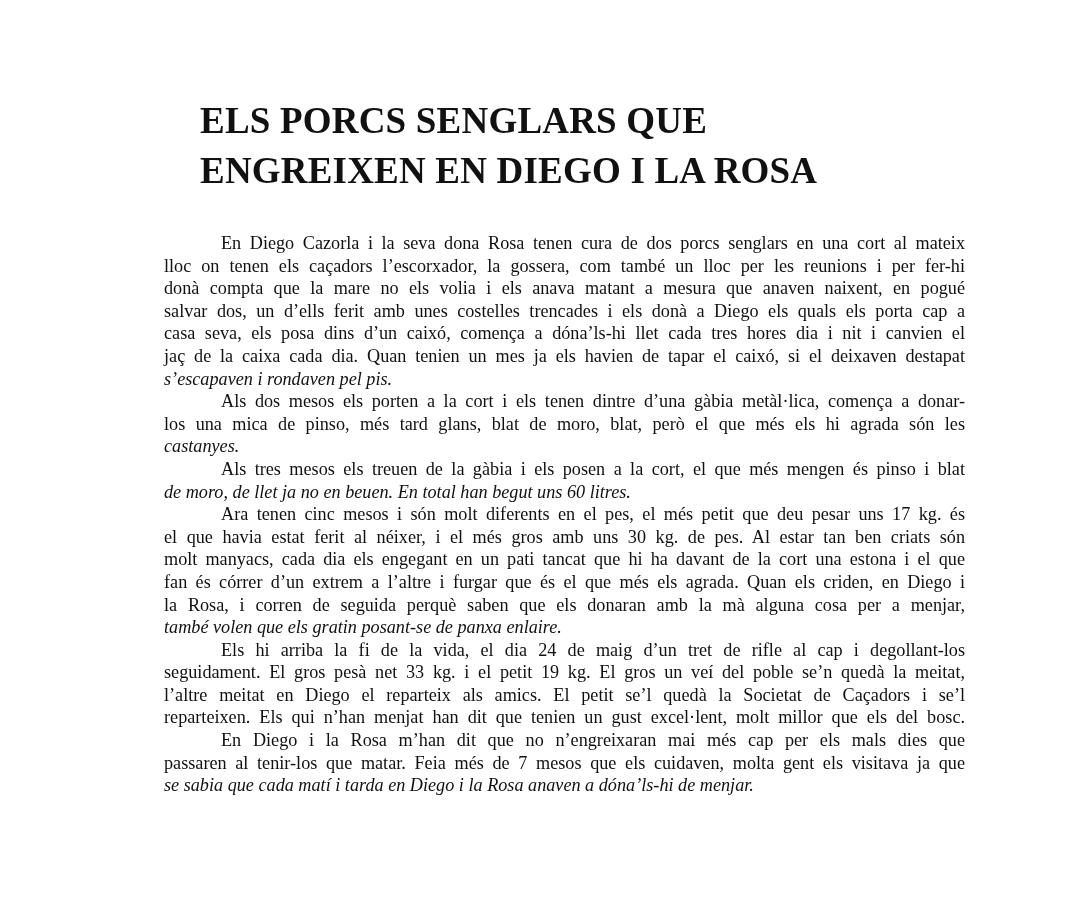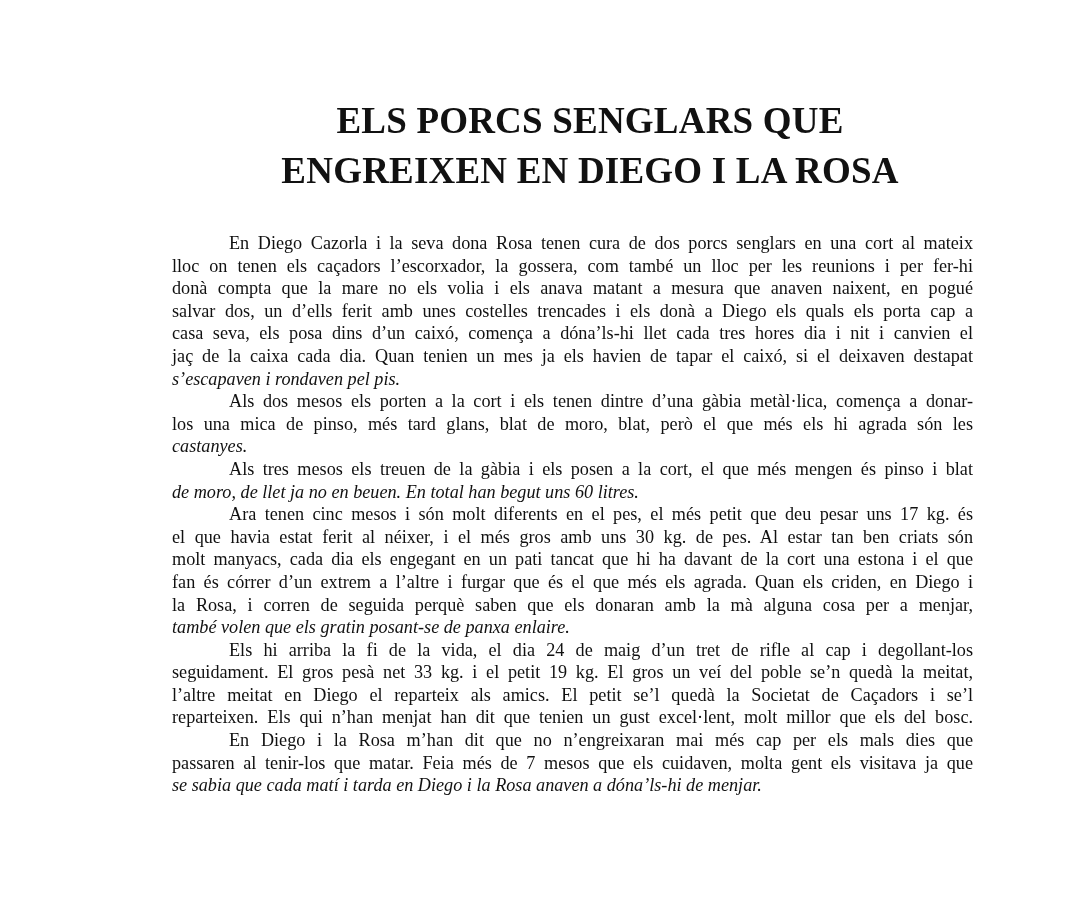--- a/index.html
+++ b/index.html
@@ -13,31 +13,30 @@
       position: relative;
       overflow: hidden;
       font-family: "Liberation Serif", "DejaVu Serif", serif;
       color: #111111;
     }
     .title {
       position: absolute;
       left: 200px;
       width: 780px;
       top: 96px;
-      text-align: center;
       font-weight: bold;
       font-size: 37px;
       line-height: 50px;
       letter-spacing: 0.2px;
       margin: 0;
     }
     .title span { display: block; }
     .body {
       position: absolute;
-      left: 172px;
+      left: 164px;
       width: 801px;
       top: 232px;
       font-size: 18.2px;
       line-height: 22.6px;
     }
     .line {
       display: block;
       white-space: nowrap;
       text-align: justify;
       text-align-last: justify;

